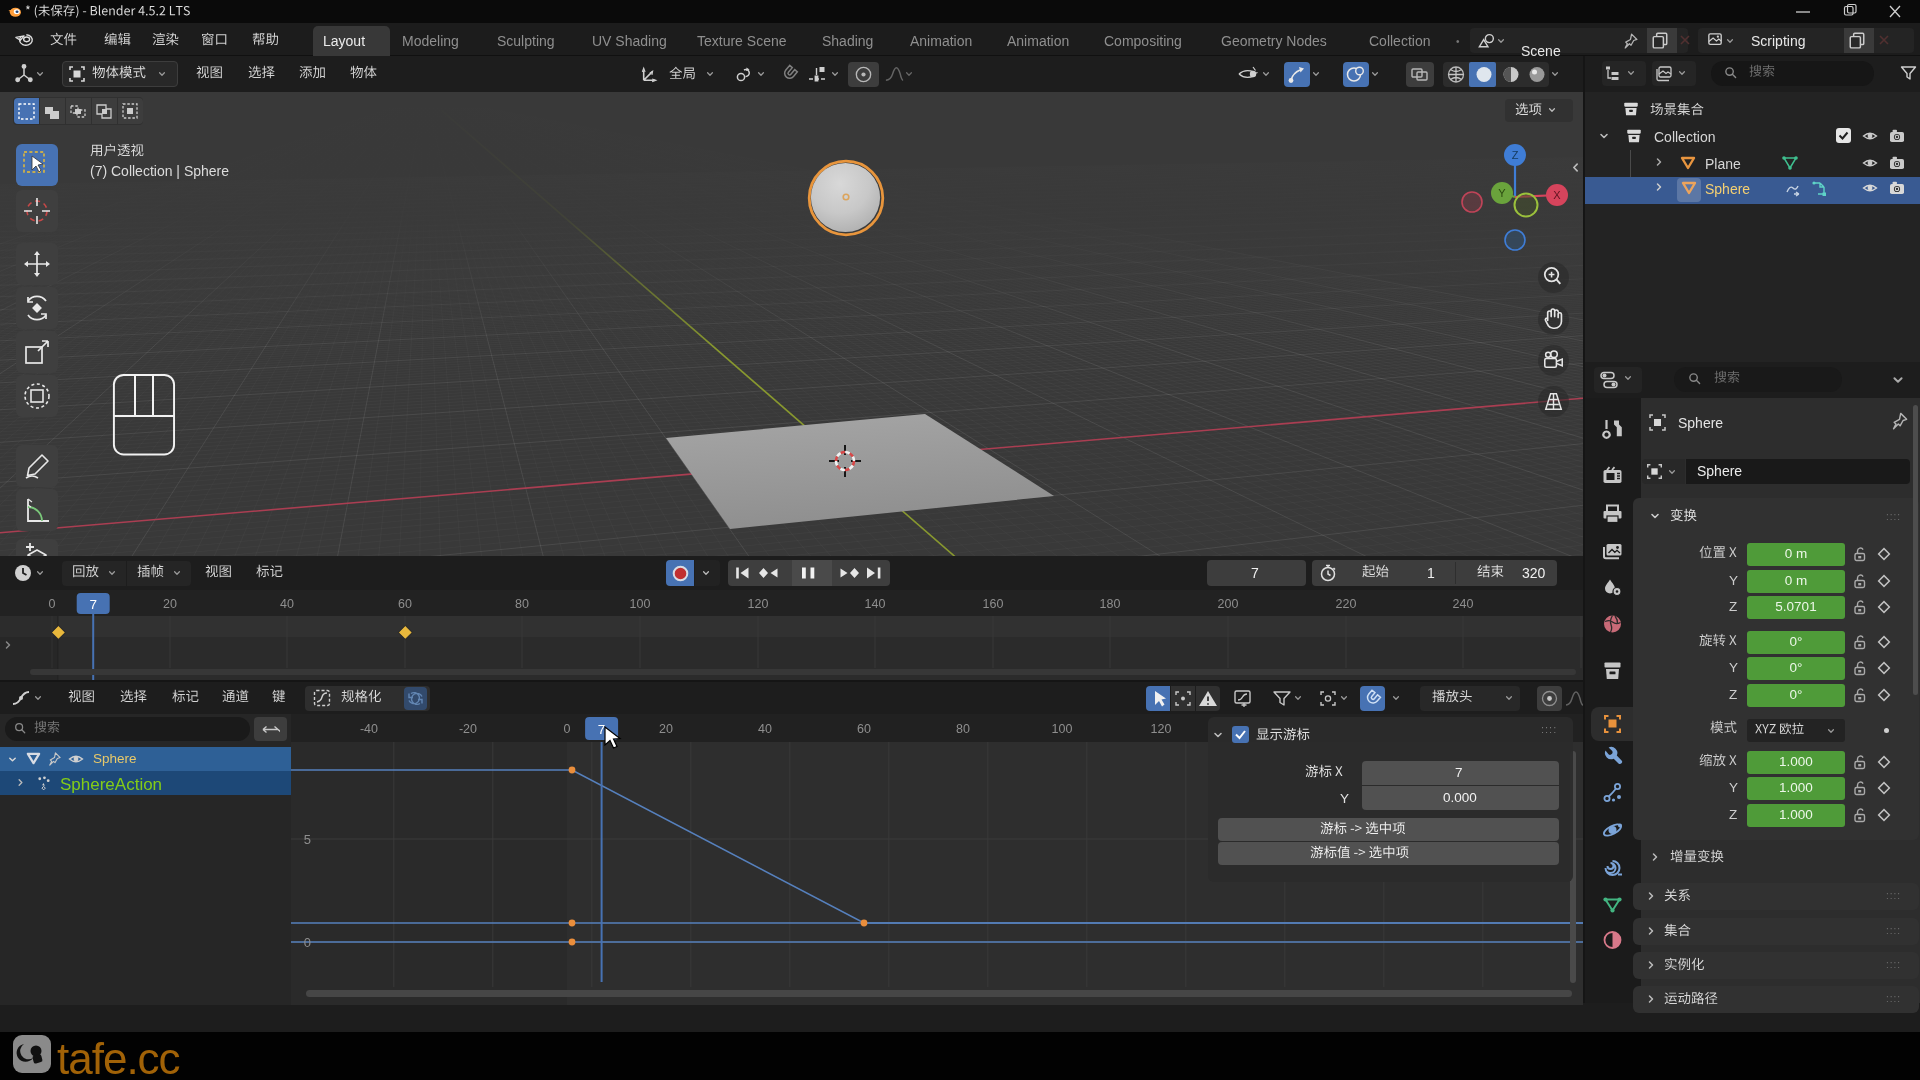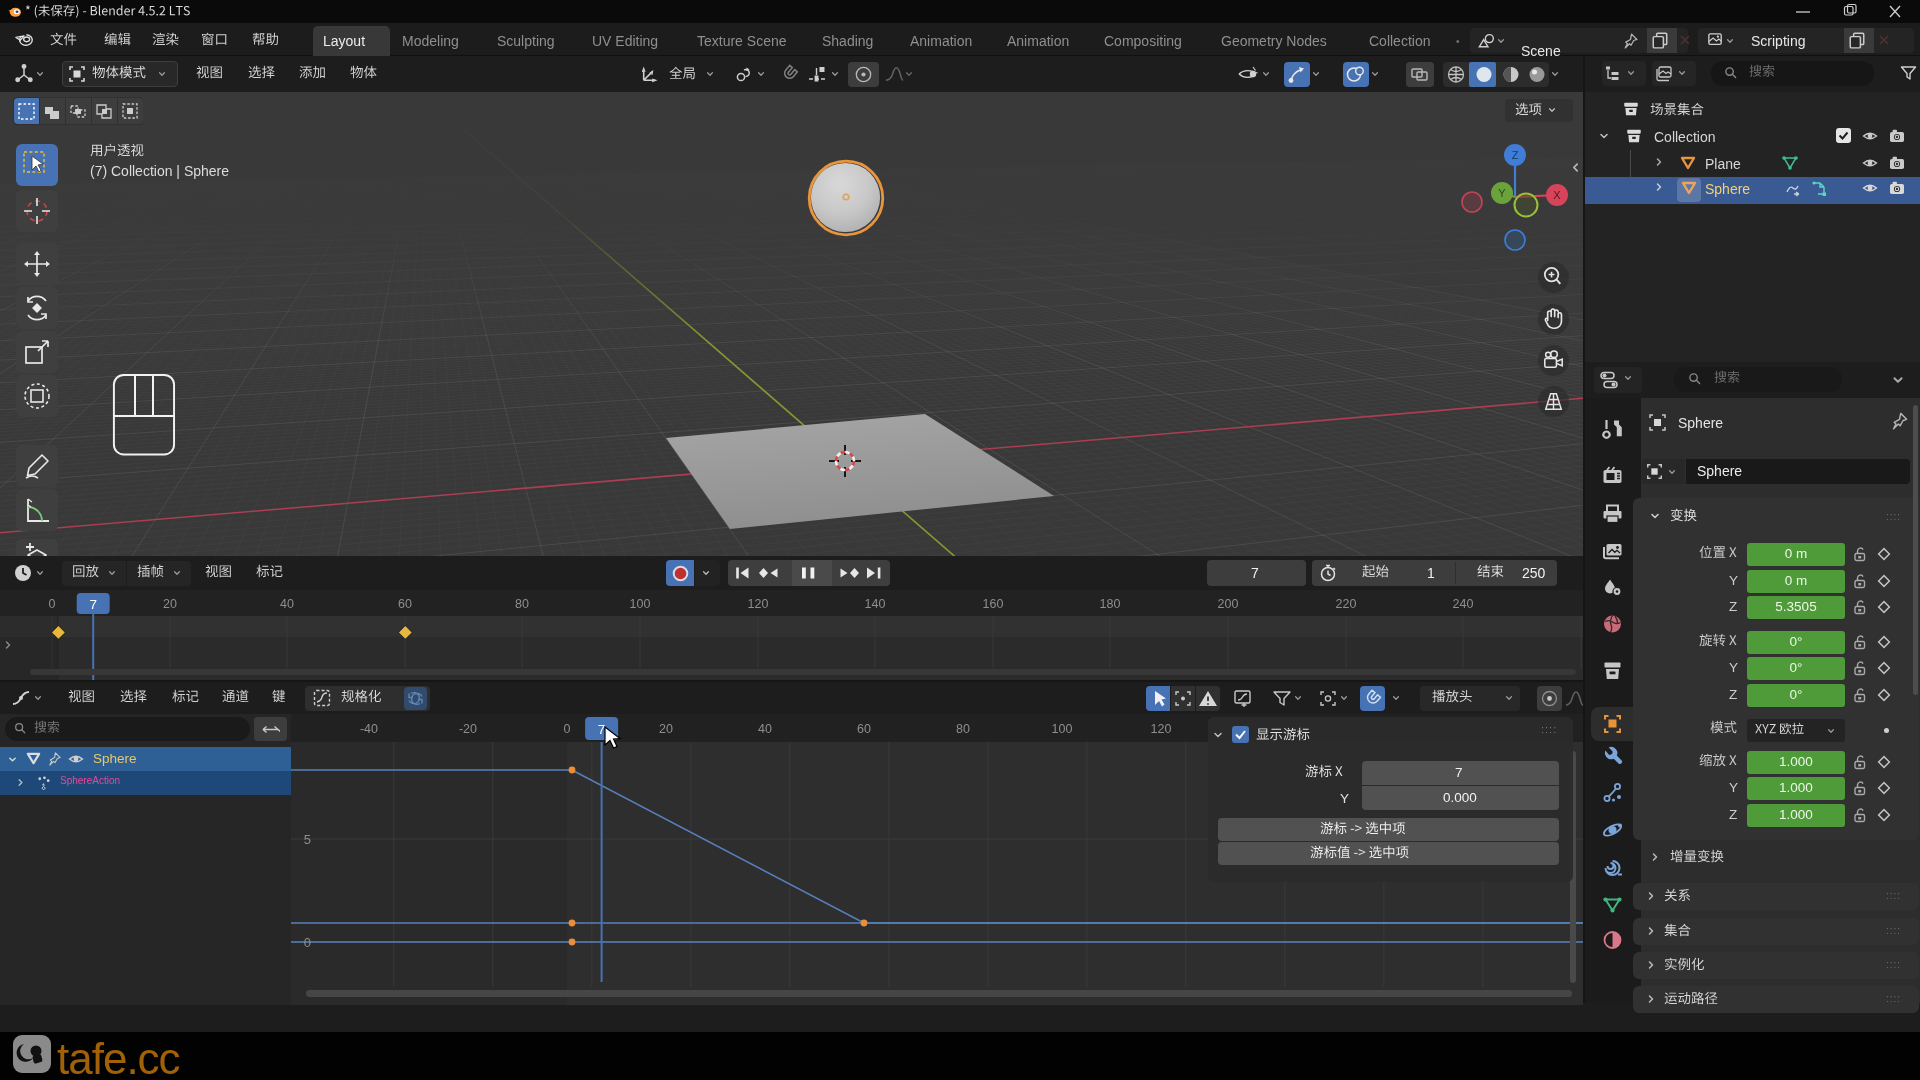--- a/index.html
+++ b/index.html
@@ -72,21 +72,21 @@
           <use href="#u53e3" x="1000"></use>
         </svg></div>
       <div class="abs" style="left:252px;top:9px"><svg class="ck " style="" width="27.0" height="15.9" viewBox="0 -900 2000 1180" fill="#d4d4d4">
           <use href="#u5e2e" x="0"></use>
           <use href="#u52a9" x="1000"></use>
         </svg></div>
       <div class="abs" style="left:313px;top:3px;width:77px;height:30px;background:#383838;border-radius:5px 5px 0 0"></div>
       <div class="t" style="left:323px;top:10px;font-size:14px;color:#ececec">Layout</div>
       <div class="t" style="left:402px;top:10px;font-size:14px;color:#8f8f8f">Modeling</div>
       <div class="t" style="left:497px;top:10px;font-size:14px;color:#8f8f8f">Sculpting</div>
-      <div class="t" style="left:592px;top:10px;font-size:14px;color:#8f8f8f">UV Editing</div>
+      <div class="t" style="left:592px;top:10px;font-size:14px;color:#8f8f8f">UV Shading</div>
       <div class="t" style="left:697px;top:10px;font-size:14px;color:#8f8f8f">Texture Scene</div>
       <div class="t" style="left:822px;top:10px;font-size:14px;color:#8f8f8f">Shading</div>
       <div class="t" style="left:910px;top:10px;font-size:14px;color:#8f8f8f">Animation</div>
       <div class="t" style="left:1007px;top:10px;font-size:14px;color:#8f8f8f">Animation</div>
       <div class="t" style="left:1104px;top:10px;font-size:14px;color:#8f8f8f">Compositing</div>
       <div class="t" style="left:1221px;top:10px;font-size:14px;color:#8f8f8f">Geometry Nodes</div>
       <div class="t" style="left:1369px;top:10px;font-size:14px;color:#8f8f8f">Collection</div>
       <div class="t" style="left:1456px;top:13px;font-size:10px;color:#777">•</div>
       <div class="abs" style="left:1470px;top:5px;width:218px;height:25px;background:#242424;border-radius:4px"></div>
       <div class="abs" style="left:1647px;top:5px;width:30px;height:25px;background:#3a3a3a"></div>
@@ -1041,21 +1041,21 @@
       <div class="abs" style="left:1362px;top:8px"><svg class="ck " style="" width="27.0" height="15.9" viewBox="0 -900 2000 1180" fill="#e0e0e0">
           <use href="#u8d77" x="0"></use>
           <use href="#u59cb" x="1000"></use>
         </svg></div>
       <div class="t" style="left:1427px;top:9px;font-size:14px;color:#f0f0f0">1</div>
       <div class="abs" style="left:1455px;top:6px;width:1px;height:22px;background:#2e2e2e"></div>
       <div class="abs" style="left:1477px;top:8px"><svg class="ck " style="" width="27.0" height="15.9" viewBox="0 -900 2000 1180" fill="#e0e0e0">
           <use href="#u7ed3" x="0"></use>
           <use href="#u675f" x="1000"></use>
         </svg></div>
-      <div class="t" style="left:1522px;top:9px;font-size:14px;color:#f0f0f0">250</div>
+      <div class="t" style="left:1522px;top:9px;font-size:14px;color:#f0f0f0">320</div>
       <div class="abs" style="left:0;top:34px;width:1583px;height:26px;background:#222222"></div>
       <svg class="abs" style="left:0;top:0" width="1583" height="124">
         <text x="52" y="52" font-size="12.5" fill="#8e8e8e" text-anchor="middle" font-family="Liberation Sans">0</text>
         <text x="170" y="52" font-size="12.5" fill="#8e8e8e" text-anchor="middle" font-family="Liberation Sans">20</text>
         <text x="287" y="52" font-size="12.5" fill="#8e8e8e" text-anchor="middle" font-family="Liberation Sans">40</text>
         <text x="405" y="52" font-size="12.5" fill="#8e8e8e" text-anchor="middle" font-family="Liberation Sans">60</text>
         <text x="522" y="52" font-size="12.5" fill="#8e8e8e" text-anchor="middle" font-family="Liberation Sans">80</text>
         <text x="640" y="52" font-size="12.5" fill="#8e8e8e" text-anchor="middle" font-family="Liberation Sans">100</text>
         <text x="758" y="52" font-size="12.5" fill="#8e8e8e" text-anchor="middle" font-family="Liberation Sans">120</text>
         <text x="875" y="52" font-size="12.5" fill="#8e8e8e" text-anchor="middle" font-family="Liberation Sans">140</text>
@@ -1226,21 +1226,21 @@
       <svg class="abs" style="left:16px;top:96px" width="9" height="9" viewBox="0 0 10 10">
         <path d="M3.5 2 L6.5 5 L3.5 8" fill="none" stroke="#bbb" stroke-width="1.5" stroke-linecap="round" stroke-linejoin="round"></path>
       </svg>
       <svg class="abs" style="left:36px;top:93px" width="15" height="15" viewBox="0 0 16 16">
 <circle cx="4" cy="4" r="1.5" fill="#d0d0d0"></circle>
         <circle cx="9" cy="3" r="1.5" fill="#d0d0d0"></circle>
 <circle cx="13" cy="6" r="1.5" fill="#d0d0d0"></circle>
         <path d="M8 8.5 l1.5 3 L6.5 11 Z" fill="#d0d0d0"></path>
 <rect x="6.8" y="12.6" width="2.6" height="2.6" transform="rotate(45 8 14)" fill="none" stroke="#d0d0d0"></rect>
       </svg>
-      <div class="t" style="left:60px;top:93px;font-size:10px;color:#ec4899">SphereAction</div>
+      <div class="t" style="left:60px;top:93px;font-size:17px;color:#84cc16">SphereAction</div>
       <svg class="abs" style="left:0;top:32px" width="1583" height="291">
         <rect x="291" y="0" width="1292" height="323" fill="#2e2e2e"></rect>
         <rect x="291" y="0" width="276" height="323" fill="#2a2a2a"></rect>
         <line x1="393.8" y1="28" x2="393.8" y2="273" stroke="#3a3a3a"></line>
         <line x1="492.8" y1="28" x2="492.8" y2="273" stroke="#3a3a3a"></line>
         <line x1="591.8" y1="28" x2="591.8" y2="273" stroke="#3a3a3a"></line>
         <line x1="690.8" y1="28" x2="690.8" y2="273" stroke="#3a3a3a"></line>
         <line x1="789.8" y1="28" x2="789.8" y2="273" stroke="#3a3a3a"></line>
         <line x1="888.8" y1="28" x2="888.8" y2="273" stroke="#3a3a3a"></line>
         <line x1="987.8" y1="28" x2="987.8" y2="273" stroke="#3a3a3a"></line>
@@ -1600,21 +1600,21 @@
       <div class="t" style="left:144px;top:517px;font-size:13.5px;color:#cdcdcd">Y</div>
       <svg class="abs" style="left:267px;top:517px" width="16" height="17" viewBox="0 0 16 17">
         <rect x="3" y="7.5" width="9.5" height="7" rx="1.4" fill="none" stroke="#aaa" stroke-width="1.4"></rect>
         <path d="M5.5 7 V5 a3 3 0 0 1 5.6 -1.4" fill="none" stroke="#aaa" stroke-width="1.4"></path>
         <rect x="6.2" y="10" width="3" height="2.4" fill="#aaa"></rect>
       </svg>
       <svg class="abs" style="left:291px;top:517px" width="16" height="16" viewBox="0 0 16 16">
         <rect x="4.2" y="4.2" width="7.6" height="7.6" transform="rotate(45 8 8)" fill="none" stroke="#c0c0c0" stroke-width="1.5"></rect>
       </svg>
       <div class="abs" style="left:162px;top:540px;width:98px;height:23px;background:#4f9b39;border-radius:3px"></div>
-      <div class="t" style="left:162px;top:543px;width:98px;text-align:center;font-size:13.5px;color:#ecf7e8">5.3505</div>
+      <div class="t" style="left:162px;top:543px;width:98px;text-align:center;font-size:13.5px;color:#ecf7e8">5.0701</div>
       <div class="t" style="left:144px;top:543px;font-size:13.5px;color:#cdcdcd">Z</div>
       <svg class="abs" style="left:267px;top:543px" width="16" height="17" viewBox="0 0 16 17">
         <rect x="3" y="7.5" width="9.5" height="7" rx="1.4" fill="none" stroke="#aaa" stroke-width="1.4"></rect>
         <path d="M5.5 7 V5 a3 3 0 0 1 5.6 -1.4" fill="none" stroke="#aaa" stroke-width="1.4"></path>
         <rect x="6.2" y="10" width="3" height="2.4" fill="#aaa"></rect>
       </svg>
       <svg class="abs" style="left:291px;top:543px" width="16" height="16" viewBox="0 0 16 16">
         <rect x="4.2" y="4.2" width="7.6" height="7.6" transform="rotate(45 8 8)" fill="none" stroke="#c0c0c0" stroke-width="1.5"></rect>
       </svg>
       <div class="abs" style="left:162px;top:575px;width:98px;height:23px;background:#4f9b39;border-radius:3px"></div>

